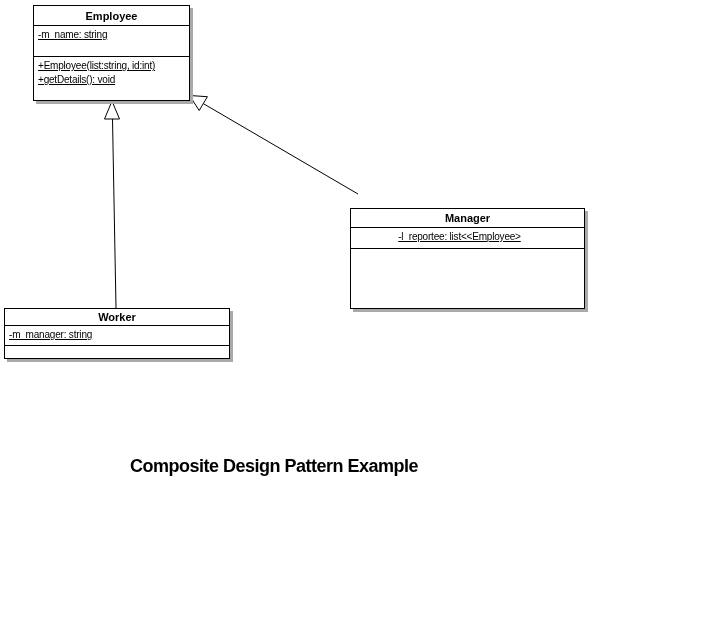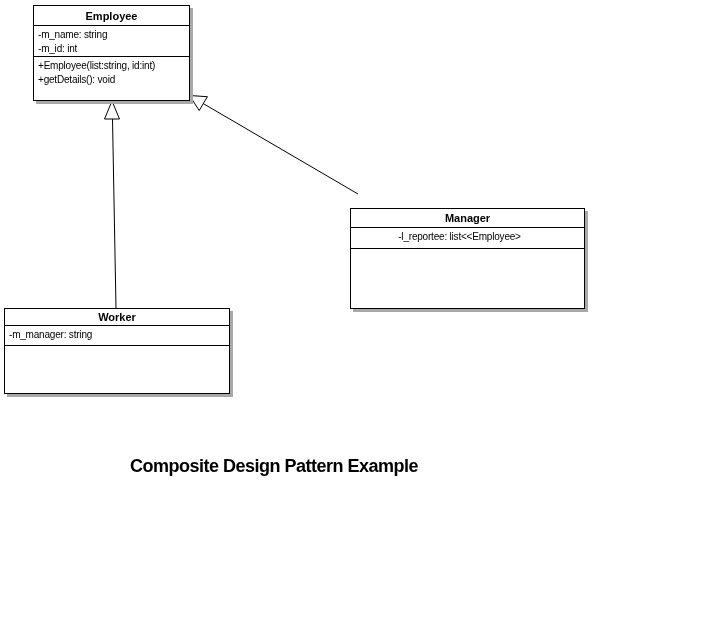--- a/index.html
+++ b/index.html
@@ -44,20 +44,21 @@
     border-bottom: 1px solid #000000;
     display: flex;
     align-items: center;
     justify-content: center;
     flex: 0 0 auto;
   }
   .cls-sec {
     padding: 2px 20px 1px 4px;
     flex: 0 0 auto;
     overflow: hidden;
+    text-decoration: underline;
   }
   .cls-sec.attrs { border-bottom: 1px solid #000000; }
   .cls-sec.methods { flex: 1 1 auto; }
   .member {
     font-size: 10px;
     letter-spacing: -0.2px;
     line-height: 14px;
     white-space: nowrap;
   }
 
@@ -65,21 +66,21 @@
   .box-employee { left: 33px; top: 5px; width: 157px; height: 96px; }
   .box-employee .cls-title { height: 20px; }
   .box-employee .cls-sec.attrs { height: 31px; }
 
   
   .box-manager { left: 350px; top: 208px; width: 235px; height: 101px; }
   .box-manager .cls-title { height: 19px; }
   .box-manager .cls-sec.attrs { height: 21px; text-align: center; }
 
   
-  .box-worker { left: 4px; top: 308px; width: 226px; height: 86px; }
+  .box-worker { left: 4px; top: 308px; width: 226px; height: 51px; }
   .box-worker .cls-title { height: 17px; }
   .box-worker .cls-sec.attrs { height: 20px; }
 
   .diagram-title {
     position: absolute;
     left: 130px;
     top: 456px;
     font-size: 18px;
     font-weight: bold;
     letter-spacing: -0.5px;
@@ -101,21 +102,20 @@
     <g>
       <line x1="203.3" y1="103.6" x2="358" y2="194"></line>
       <polygon points="189.5,95.5 199.2,110.5 207.4,96.7"></polygon>
     </g>
   </svg>
 
   <div class="class-box box-employee">
     <div class="cls-title">Employee</div>
     <div class="cls-sec attrs">
       <div class="member">-m_name: string</div>
-      <div class="member">-m_id: int</div>
     </div>
     <div class="cls-sec methods">
       <div class="member">+Employee(list:string, id:int)</div>
       <div class="member">+getDetails(): void</div>
     </div>
   </div>
 
   <div class="class-box box-manager">
     <div class="cls-title">Manager</div>
     <div class="cls-sec attrs">

